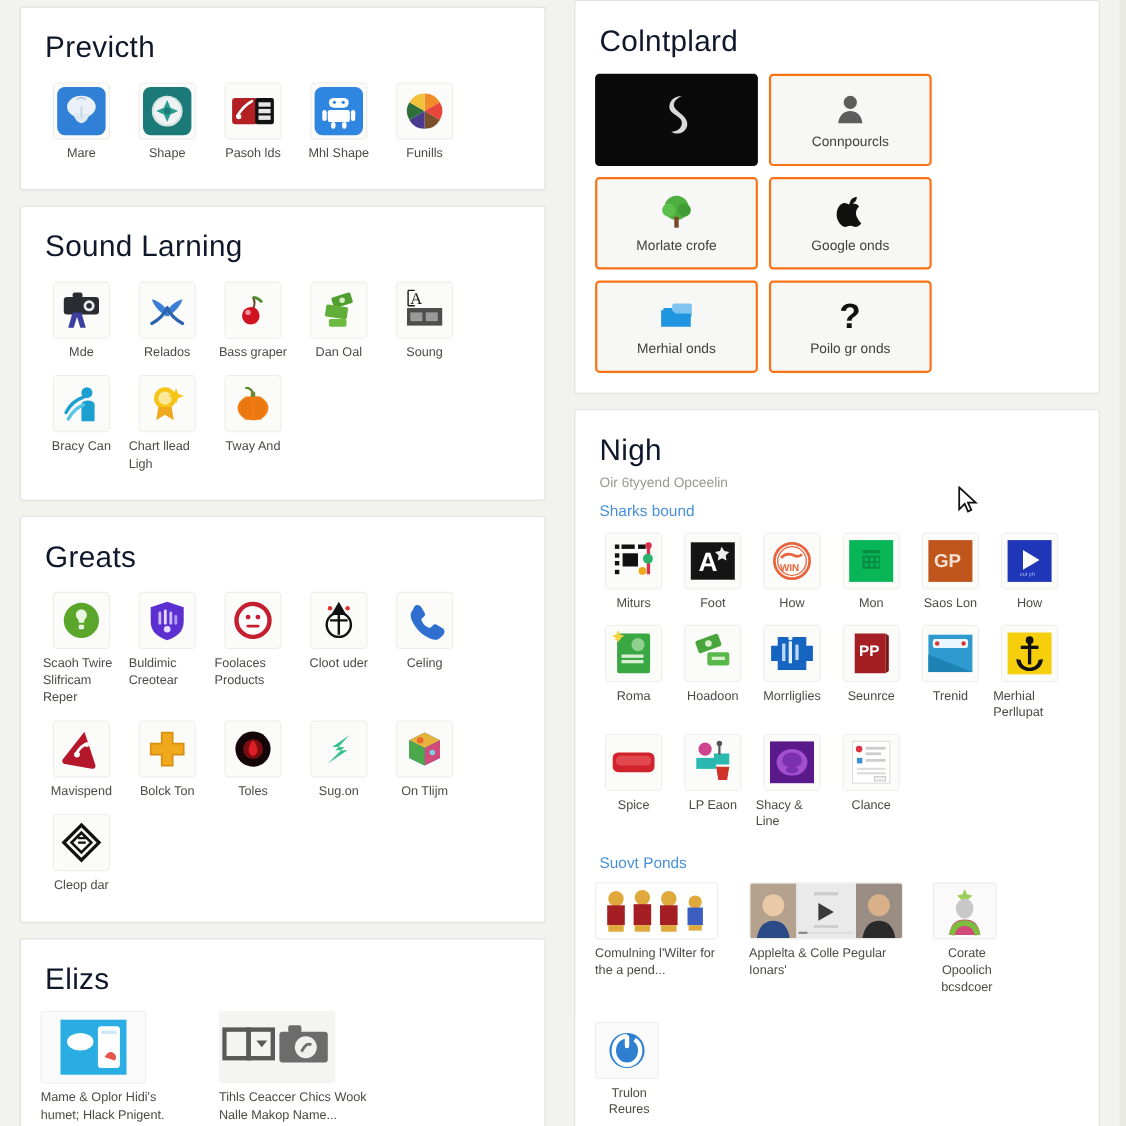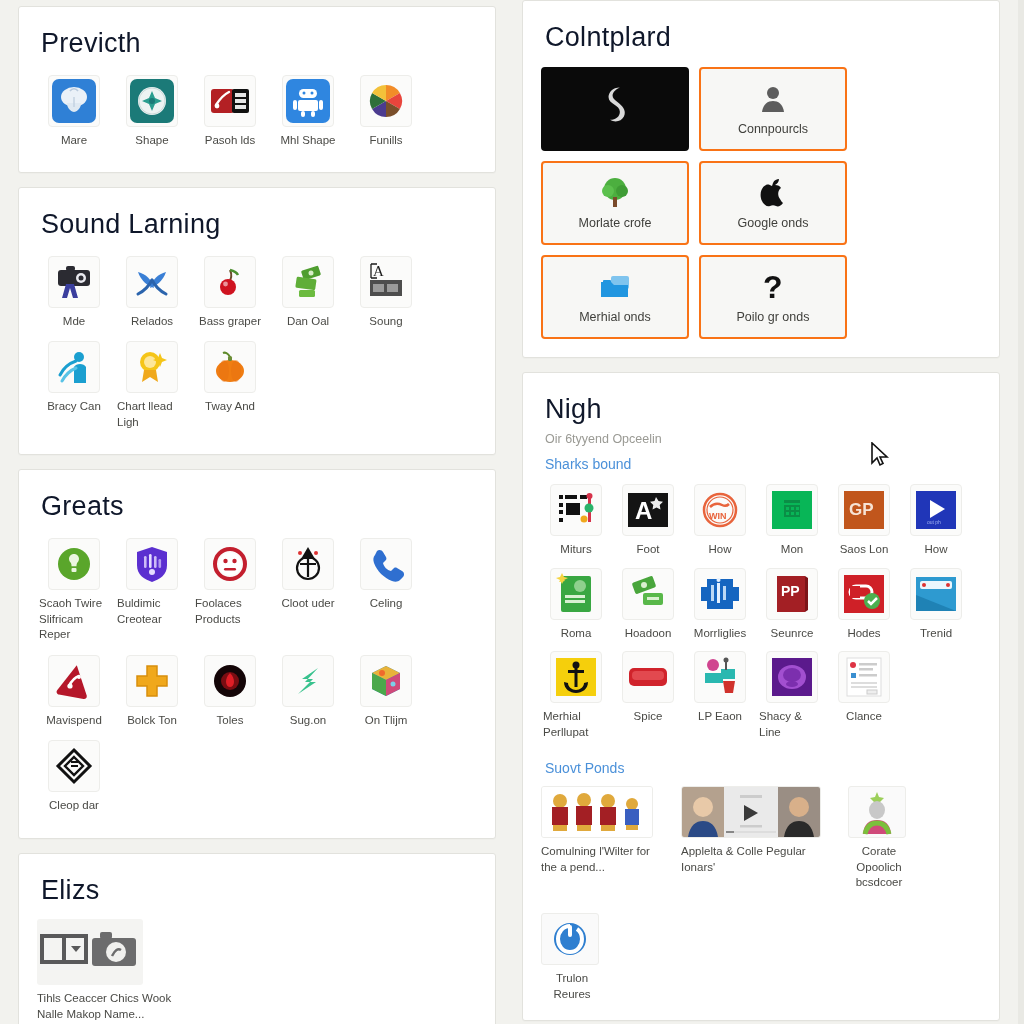--- a/index.html
+++ b/index.html
@@ -420,20 +420,32 @@
           </div>
           <div class="cap">Cleop dar</div>
         </div>
       </div>
     </div>
 
     <div class="card">
       <div class="card-title">Elizs</div>
       <div class="media-row">
         <div class="media-item" style="width:140px">
+          <div class="shot" style="width:96px;height:66px">
+            <svg width="72" height="54" viewBox="0 0 72 54">
+                <rect x="6" y="2" width="60" height="50" fill="#2aade3"></rect>
+                <ellipse cx="24" cy="22" rx="12" ry="8" fill="#fff"></ellipse>
+                <rect x="40" y="8" width="20" height="38" rx="3" fill="#fff"></rect>
+                <rect x="43" y="12" width="14" height="3" fill="#cfe8f5"></rect>
+                <path d="M46 36c3-5 6-6 9-3 2 2 2 5 0 6z" fill="#e8554d"></path>
+              </svg>
+          </div>
+          <div class="cap">Mame &amp; Oplor Hidi's humet; Hlack Pnigent.</div>
+        </div>
+        <div class="media-item" style="width:140px">
           <div class="shot bleed" style="width:106px;height:66px;border-color:transparent;background:#f4f4f2">
             <svg width="100" height="52" viewBox="0 0 100 52">
                 <rect x="2" y="10" width="22" height="26" fill="none" stroke="#59595a" stroke-width="4"></rect>
                 <rect x="24" y="10" width="22" height="26" fill="none" stroke="#59595a" stroke-width="4"></rect>
                 <path d="M31 20l5 6 5-6z" fill="#59595a"></path>
                 <rect x="52" y="12" width="44" height="28" rx="3" fill="#6c6c6d"></rect>
                 <rect x="60" y="6" width="12" height="7" rx="2" fill="#6c6c6d"></rect>
                 <circle cx="76" cy="26" r="10" fill="#f0f0ee"></circle>
                 <path d="M72 30c3-6 6-8 9-6" stroke="#6c6c6d" stroke-width="2.5" fill="none"></path>
               </svg>
@@ -626,32 +638,20 @@
         </div>
         <div class="tile" style="width:70px">
           <div class="thumb">
             <svg width="44" height="46" viewBox="0 0 44 46">
                 <path d="M7 5h28v36H7z" fill="#a31f24"></path>
                 <path d="M35 5l3 2v32l-3 2z" fill="#7c1418"></path>
                 <text x="11" y="25" font-family="Liberation Sans, sans-serif" font-size="14" font-weight="bold" fill="#fff">PP</text>
               </svg>
           </div>
           <div class="cap">Seunrce</div>
-        </div>
-        <div class="tile" style="width:70px">
-          <div class="thumb">
-            <svg width="46" height="46" viewBox="0 0 46 46">
-                <rect x="3" y="4" width="40" height="38" fill="#cf2027"></rect>
-                <rect x="9" y="15" width="22" height="12" rx="6" fill="none" stroke="#fff" stroke-width="3"></rect>
-                <rect x="9" y="15" width="10" height="12" fill="#cf2027"></rect>
-                <circle cx="31" cy="30" r="8" fill="#4caf50"></circle>
-                <path d="M27 30l3 3 6-6" stroke="#fff" stroke-width="2.5" fill="none"></path>
-              </svg>
-          </div>
-          <div class="cap">Hodes</div>
         </div>
         <div class="tile" style="width:70px">
           <div class="thumb">
             <svg width="46" height="46" viewBox="0 0 46 46">
                 <rect x="3" y="6" width="40" height="34" fill="#2e9ad0"></rect>
                 <rect x="7" y="10" width="32" height="8" rx="2" fill="#eaf6fd"></rect>
                 <circle cx="11" cy="14" r="2" fill="#d33"></circle>
                 <circle cx="35" cy="14" r="2" fill="#d33"></circle>
                 <path d="M3 24l40 16H3z" fill="#1f82b5"></path>
               </svg>

